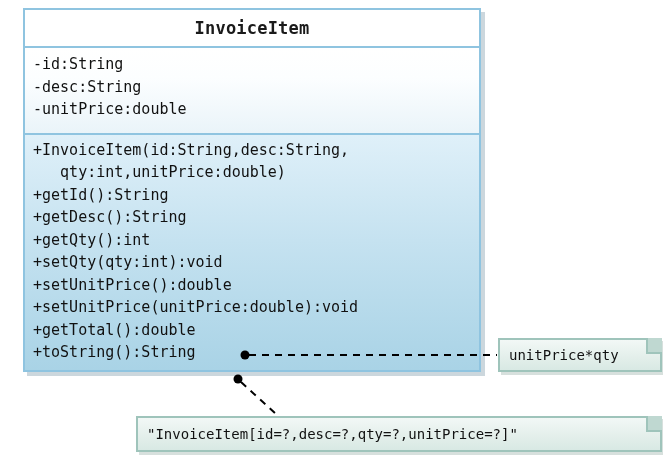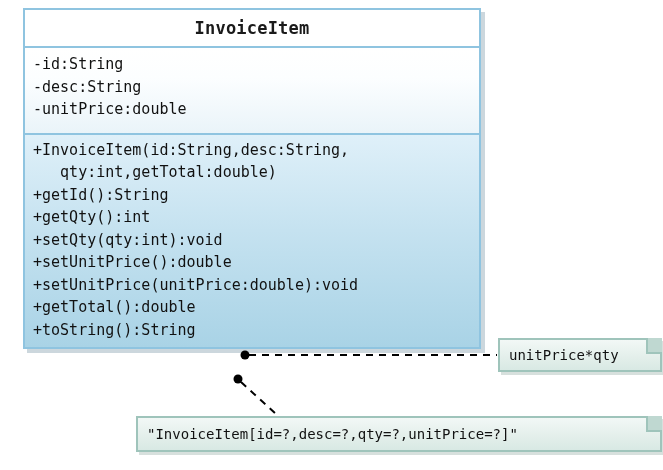--- a/index.html
+++ b/index.html
@@ -125,22 +125,23 @@
     <div class="class-name">InvoiceItem</div>
 
     <div class="attrs">
       <div class="member">-id:String</div>
       <div class="member">-desc:String</div>
       <div class="member">-unitPrice:double</div>
     </div>
 
     <div class="methods">
       <div class="member">+InvoiceItem(id:String,desc:String,</div>
-      <div class="member">   qty:int,getTotal:double)</div>
+      <div class="member">   qty:int,unitPrice:double)</div>
       <div class="member">+getId():String</div>
+      <div class="member">+getDesc():String</div>
       <div class="member">+getQty():int</div>
       <div class="member">+setQty(qty:int):void</div>
       <div class="member">+setUnitPrice():double</div>
       <div class="member">+setUnitPrice(unitPrice:double):void</div>
       <div class="member">+getTotal():double</div>
       <div class="member">+toString():String</div>
     </div>
   </div>
 
   <svg class="links" viewBox="0 0 663 470" xmlns="http://www.w3.org/2000/svg">

